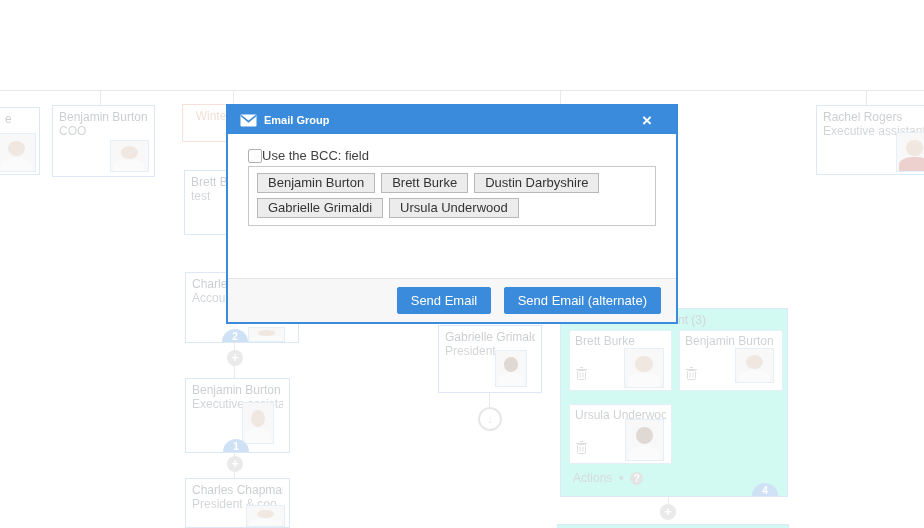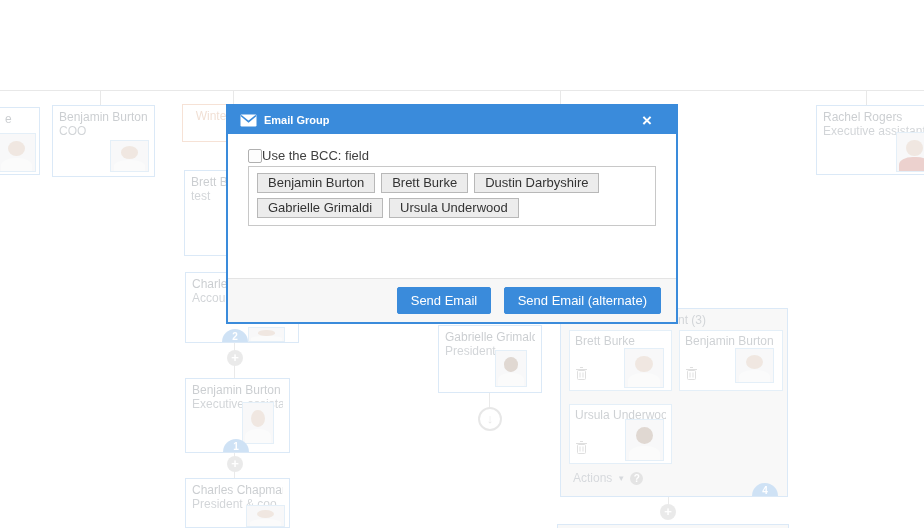--- a/index.html
+++ b/index.html
@@ -28,21 +28,21 @@
   .photo.dark::before{background:#8d6e5a;}
 
   .badge-semi{position:absolute;width:26px;height:13px;border-radius:13px 13px 0 0;
               background:#4e94da;color:#fff;font-size:10px;font-weight:bold;
               text-align:center;line-height:15px;}
   .plus{position:absolute;width:16px;height:16px;border-radius:50%;background:#b3b3b3;
         color:#fff;font-size:13px;font-weight:bold;text-align:center;line-height:15px;}
   .circ-arrow{position:absolute;width:20px;height:20px;border:2px solid #a8a8a8;border-radius:50%;
               color:#a8a8a8;font-size:13px;font-weight:bold;text-align:center;line-height:19px;}
   .trash{position:absolute;}
-  .panel{position:absolute;background:#e5e5e5;border:1px solid #7aaee2;box-sizing:border-box;}
+  .panel{position:absolute;background:#5eead4;border:1px solid #7aaee2;box-sizing:border-box;}
   .panel-title{position:absolute;font-size:12px;color:#5a6570;white-space:nowrap;}
   .mini{position:absolute;background:#fff;border:1px solid #9cc3e6;box-sizing:border-box;
         padding:3px 5px;overflow:hidden;}
   .mini .nm{font-size:12px;color:#4a5560;white-space:nowrap;overflow:hidden;display:block;}
   .actions-row{position:absolute;font-size:12px;color:#6a7480;display:flex;align-items:center;gap:5px;}
   .caret{font-size:8px;color:#6a7480;}
   .help{display:inline-block;width:13px;height:13px;border-radius:50%;background:#9a9a9a;
         color:#fff;font-size:10px;font-weight:bold;text-align:center;line-height:13px;}
 
   .overlay{position:absolute;inset:0;background:rgba(255,255,255,0.73);}
@@ -89,21 +89,21 @@
     <div class="card" style="left:52px;top:105px;width:103px;height:72px;">
       <span class="nm">Benjamin Burton</span>
       <span class="tl">COO</span>
       <div class="photo" style="right:5px;bottom:4px;width:37px;height:30px;"></div>
     </div>
 
     <div class="card orange" style="left:182px;top:104px;width:62px;height:38px;">
       <span class="nm">Winter</span>
     </div>
 
-    <div class="card" style="left:184px;top:170px;width:64px;height:86px;">
+    <div class="card" style="left:184px;top:170px;width:64px;height:65px;">
       <span class="nm">Brett B</span>
       <span class="tl">test</span>
     </div>
 
     <div class="card" style="left:185px;top:272px;width:114px;height:71px;">
       <span class="nm">Charle</span>
       <span class="tl">Accoun</span>
       <div class="photo" style="left:62px;bottom:0;width:35px;height:13px;"></div>
       <div class="badge-semi" style="left:36px;bottom:0;">2</div>
     </div>

